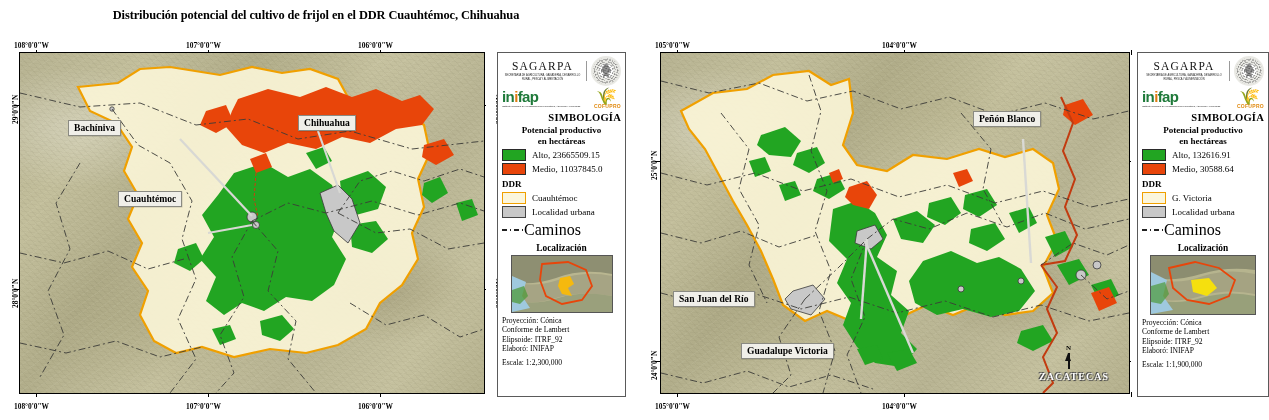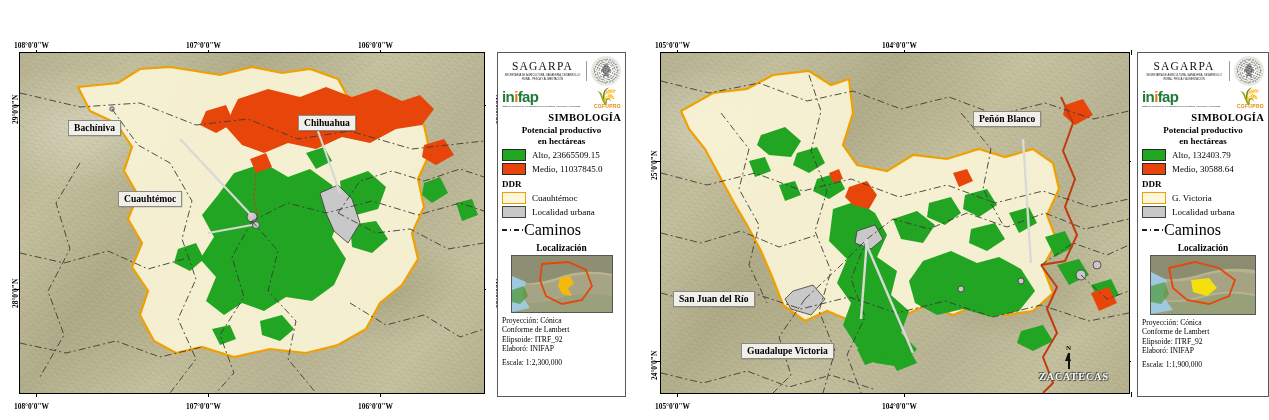--- a/index.html
+++ b/index.html
@@ -127,20 +127,21 @@
   .narrow .nlab{position:absolute;left:1px;top:-9px;font-size:7px;font-weight:bold;
     font-family:"Liberation Serif",serif;}
 </style>
 </head>
 <body>
 
 <div class="page">
 
   <div class="panel panel-left">
 
+    <div class="map-title">Distribución potencial del cultivo de frijol en el DDR Cuauhtémoc, Chihuahua</div>
 
     <div class="lon-lab" style="left:14px;top:41px;">108°0'0"W</div>
     <div class="lon-lab" style="left:186px;top:41px;">107°0'0"W</div>
     <div class="lon-lab" style="left:358px;top:41px;">106°0'0"W</div>
     <div class="tick tick-v" style="left:36px;top:50px;"></div>
     <div class="tick tick-v" style="left:208px;top:50px;"></div>
     <div class="tick tick-v" style="left:380px;top:50px;"></div>
 
     <div class="lon-lab" style="left:14px;top:402px;">108°0'0"W</div>
     <div class="lon-lab" style="left:186px;top:402px;">107°0'0"W</div>
@@ -446,21 +447,21 @@
         </div>
 
         <div class="simbologia">SIMBOLOGÍA</div>
         <div class="pot-title">
           <span>Potencial productivo</span><br>
           <span>en hectáreas</span>
         </div>
 
         <div class="lrow">
           <span class="sw" style="background:#22a522;"></span>
-          <span class="txt">Alto, 132403.79</span>
+          <span class="txt">Alto, 132616.91</span>
         </div>
         <div class="lrow">
           <span class="sw" style="background:#e8450a;"></span>
           <span class="txt">Medio, 30588.64</span>
         </div>
 
         <div class="ddr-head">DDR</div>
 
         <div class="lrow">
           <span class="sw" style="background:#fbf6dc;border-color:#f0a000;border-width:1.4px;"></span>

